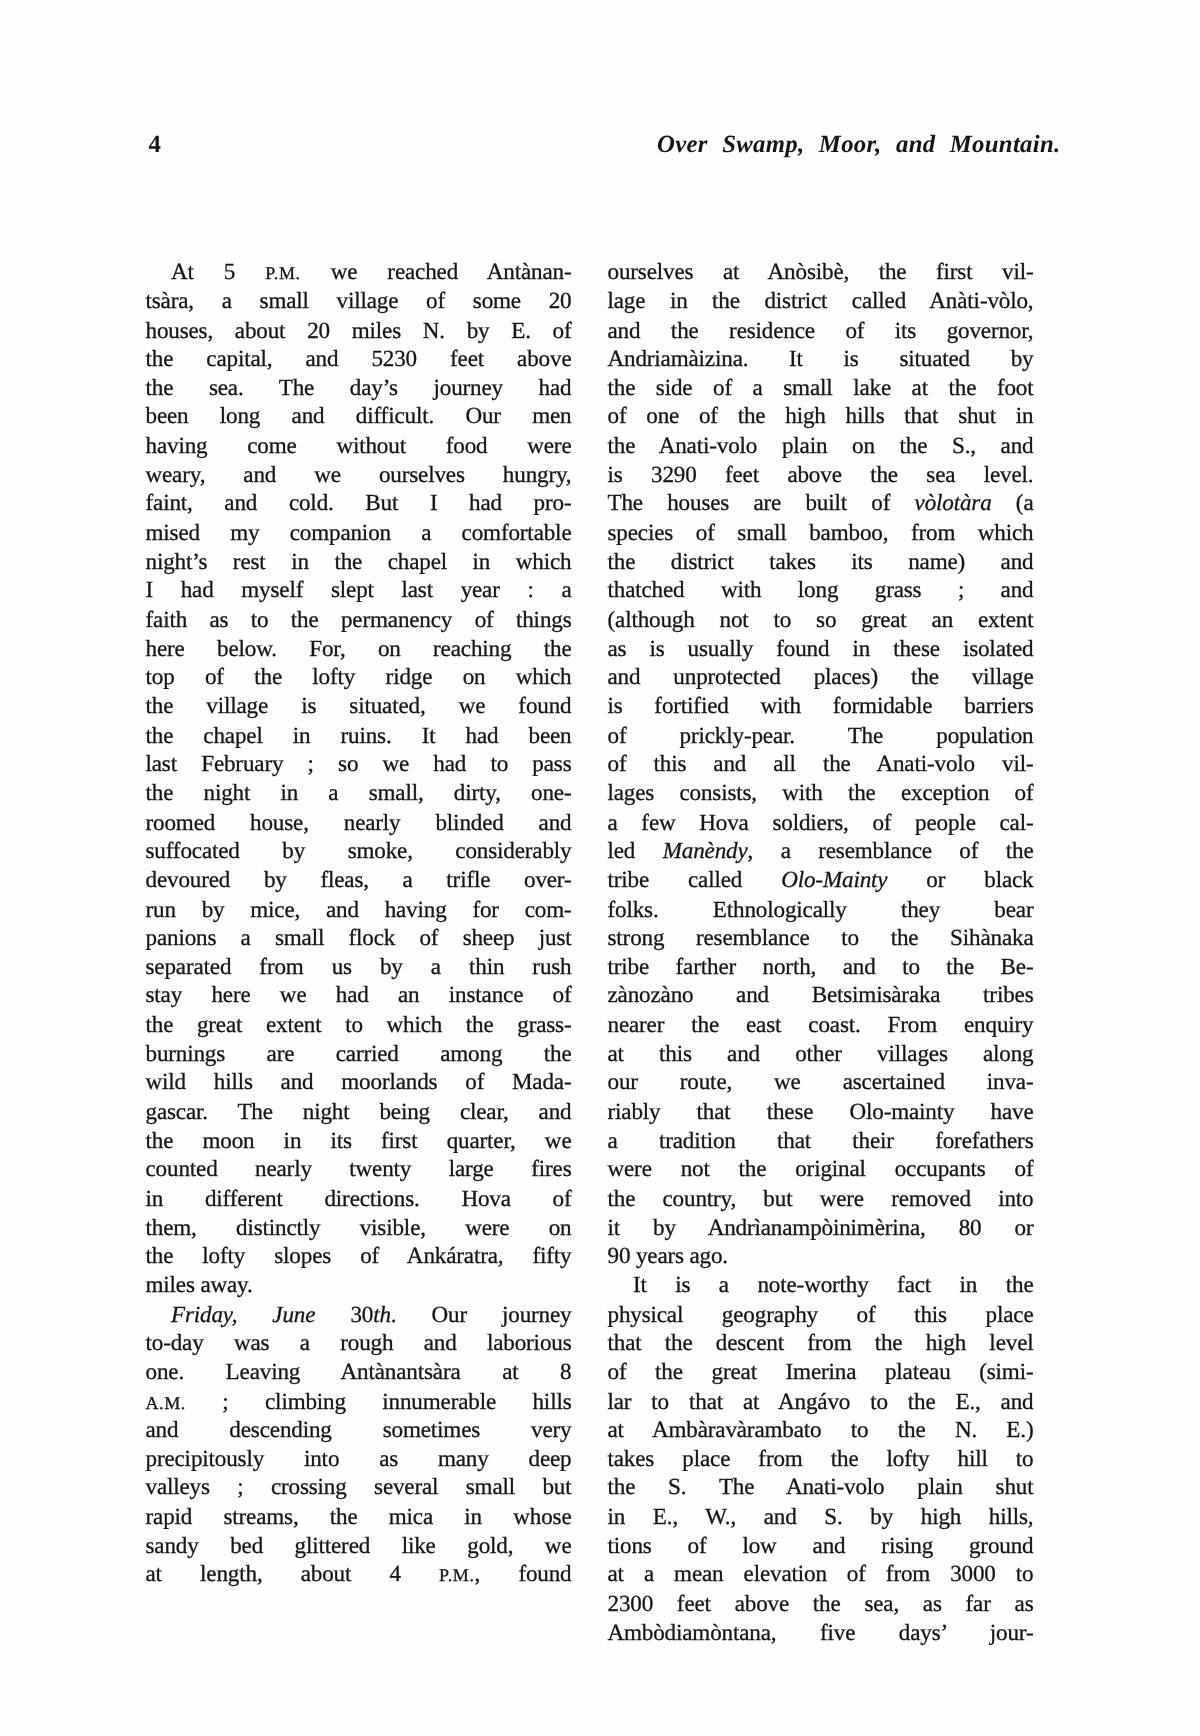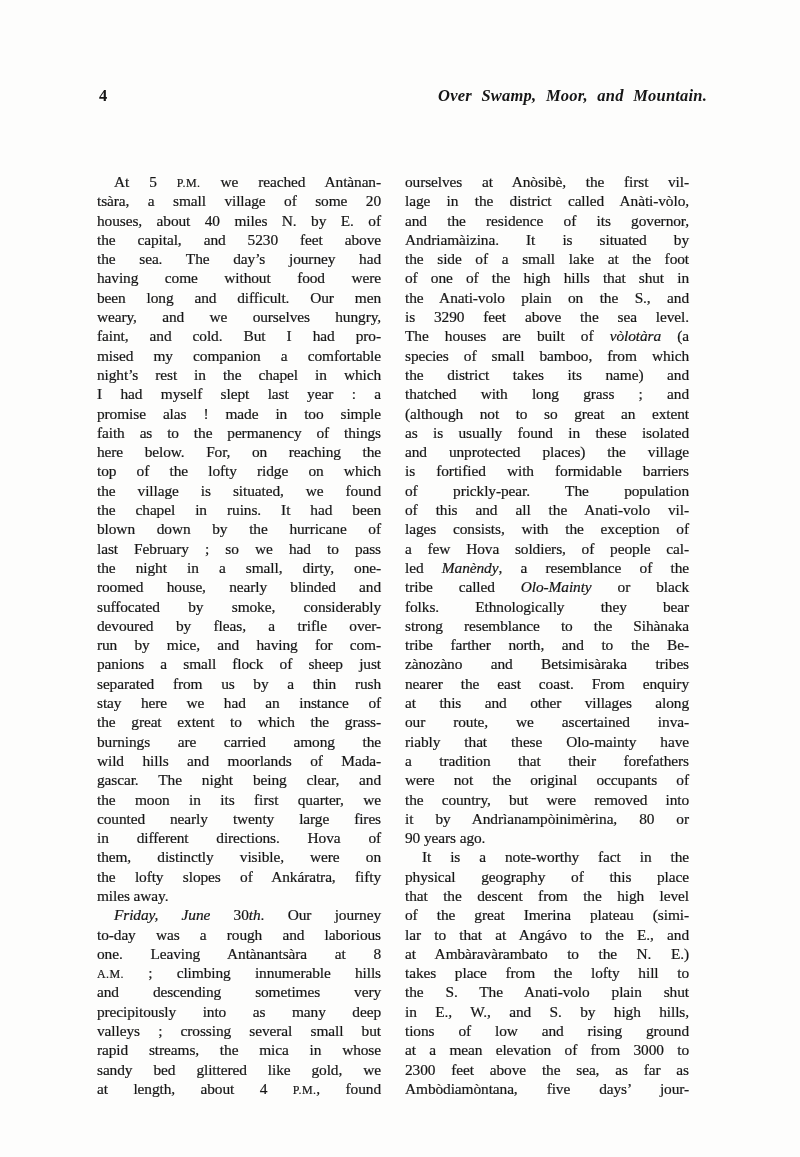--- a/index.html
+++ b/index.html
@@ -75,37 +75,35 @@
 
 <div class="sheet">
   <div class="header">
     <span class="pagenum">4</span>
     <span class="title">Over Swamp, Moor, and Mountain.</span>
   </div>
   <div class="body">
     <div class="column">
         <div class="line indent"><span>At 5 </span><span class="sc">P.M.</span><span> we reached Antànan-</span></div>
         <div class="line"><span>tsàra, a small village of some 20</span></div>
-        <div class="line"><span>houses, about 40 miles N. by E. of</span></div>
+        <div class="line"><span>houses, about 20 miles N. by E. of</span></div>
         <div class="line"><span>the capital, and 5230 feet above</span></div>
         <div class="line"><span>the sea. The day’s journey had</span></div>
+        <div class="line"><span>been long and difficult. Our men</span></div>
         <div class="line"><span>having come without food were</span></div>
-        <div class="line"><span>been long and difficult. Our men</span></div>
         <div class="line"><span>weary, and we ourselves hungry,</span></div>
         <div class="line"><span>faint, and cold. But I had pro-</span></div>
         <div class="line"><span>mised my companion a comfortable</span></div>
         <div class="line"><span>night’s rest in the chapel in which</span></div>
         <div class="line"><span>I had myself slept last year : a</span></div>
-        <div class="line"><span>promise alas ! made in too simple</span></div>
         <div class="line"><span>faith as to the permanency of things</span></div>
         <div class="line"><span>here below. For, on reaching the</span></div>
         <div class="line"><span>top of the lofty ridge on which</span></div>
         <div class="line"><span>the village is situated, we found</span></div>
         <div class="line"><span>the chapel in ruins. It had been</span></div>
-        <div class="line"><span>blown down by the hurricane of</span></div>
         <div class="line"><span>last February ; so we had to pass</span></div>
         <div class="line"><span>the night in a small, dirty, one-</span></div>
         <div class="line"><span>roomed house, nearly blinded and</span></div>
         <div class="line"><span>suffocated by smoke, considerably</span></div>
         <div class="line"><span>devoured by fleas, a trifle over-</span></div>
         <div class="line"><span>run by mice, and having for com-</span></div>
         <div class="line"><span>panions a small flock of sheep just</span></div>
         <div class="line"><span>separated from us by a thin rush</span></div>
         <div class="line"><span>stay here we had an instance of</span></div>
         <div class="line"><span>the great extent to which the grass-</span></div>

